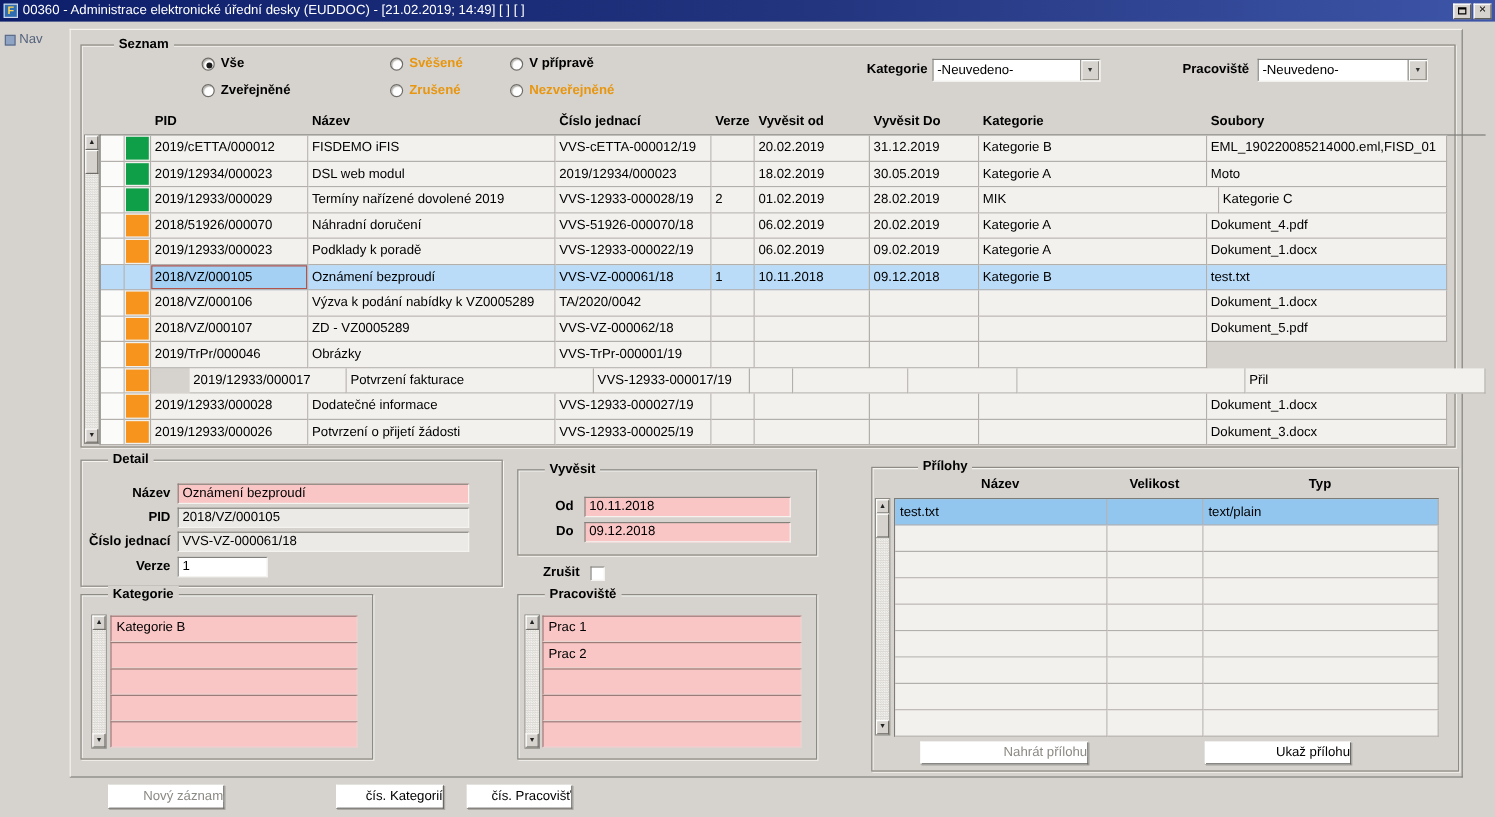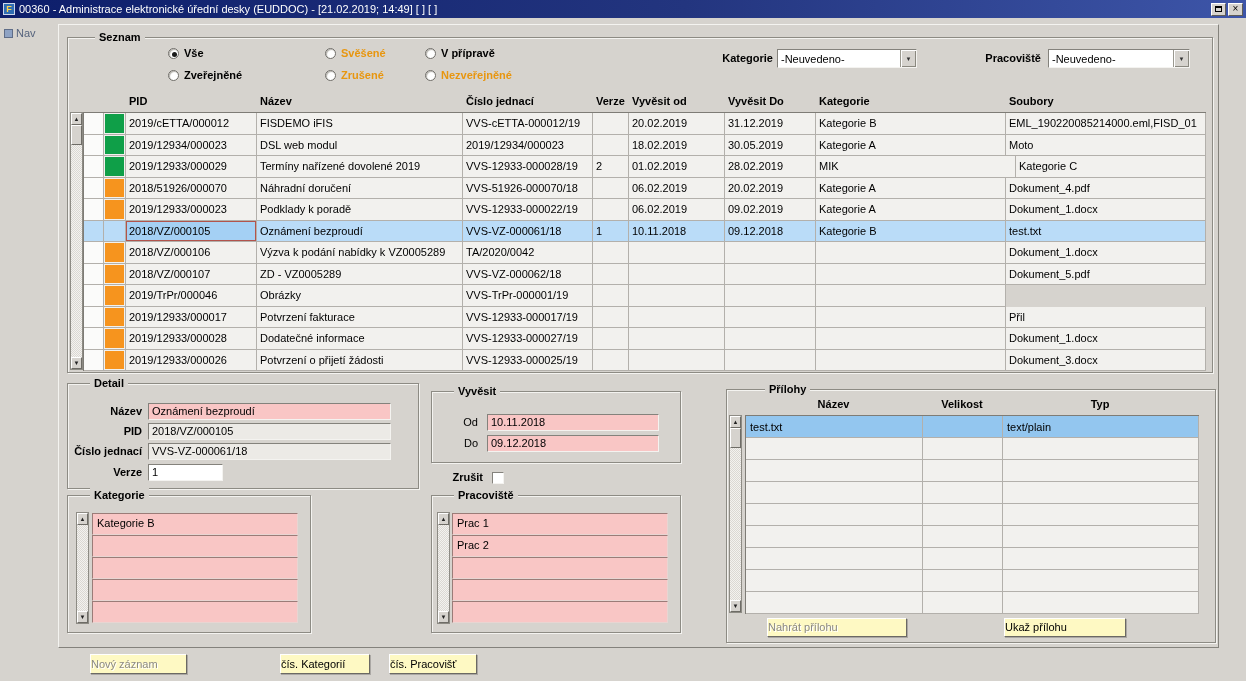--- a/index.html
+++ b/index.html
@@ -94,21 +94,21 @@
   .whitef { background:#ffffff; }
 
   .kat-frame { left:8px; top:470px; width:244px; height:138px; }
   .kat-scroll { left:8px; top:16px; height:112px; }
   #kat-list { position:absolute; left:24px; top:17px; width:206px; }
   .listrow { height:22px; border:1px solid; border-color:#9b7c78 #e8d5d2 #e8d5d2 #9b7c78;
     background:#f9c6c5; padding:3px 4px; white-space:nowrap; overflow:hidden; }
 
   
   .vyv-frame { left:372px; top:366px; width:250px; height:72px; }
-  .vlabel { position:absolute; font-weight:normal; text-align:right; white-space:nowrap; }
+  .vlabel { position:absolute; font-weight:bold; text-align:right; white-space:nowrap; }
   .zrusit-label { position:absolute; left:374px; top:446px; width:50px; font-weight:bold; text-align:right; }
   .checkbox { position:absolute; left:433px; top:447px; width:12px; height:12px; background:#fff;
     border:1px solid; border-color:#84827c #f4f3f0 #f4f3f0 #84827c; font-size:9px; line-height:10px; text-align:center; }
 
   .prac-frame { left:372px; top:470px; width:250px; height:138px; }
   .prac-scroll { left:5px; top:16px; height:112px; }
   #prac-list { position:absolute; left:20px; top:17px; width:216px; }
 
   
   .prilohy-frame { left:667px; top:364px; width:490px; height:254px; }
@@ -116,21 +116,21 @@
   #prilohy-head { position:absolute; left:18px; top:8px; display:flex; }
   .phcell { font-weight:bold; text-align:center; white-space:nowrap; overflow:hidden; flex:0 0 auto; }
   #prilohy-body { position:absolute; left:18px; top:25px; border-top:1px solid #7e7c76; border-left:1px solid #7e7c76; }
   .prow { display:flex; height:22px; }
   .pcell { border-right:1px solid #b3b0ab; border-bottom:1px solid #b3b0ab; background:#f2f1ee;
     padding:0 4px; display:flex; align-items:center; white-space:nowrap; overflow:hidden; flex:0 0 auto; }
   .psel .pcell { background:#93c6ef; }
   .prilohy-scroll { left:2px; top:25px; height:198px; }
 
   
-  .btn { position:absolute; height:19px; background:#fef9c3; text-align:left; line-height:17px;
+  .btn { position:absolute; height:19px; background:#ffffff; text-align:right; line-height:17px;
     border:1px solid; border-color:#ffffff #6b6964 #6b6964 #ffffff;
     box-shadow:1px 1px 0 rgba(0,0,0,0.2); cursor:default; white-space:nowrap; overflow:hidden; }
   .btn.disabled { color:#8b8983; text-shadow:1px 1px 0 #fff; }
   .nahrat-btn { left:40px; top:228px; width:140px; }
   .ukaz-btn { left:277px; top:228px; width:122px; }
   .footer-novy { left:90px; top:654px; width:97px; height:20px; line-height:18px; }
   .footer-kat { left:280px; top:654px; width:90px; height:20px; line-height:18px; }
   .footer-prac { left:389px; top:654px; width:88px; height:20px; line-height:18px; }
 </style>
 </head>
@@ -342,21 +342,21 @@
           <div class="cell" style="width: 36px;"></div>
           <div class="cell" style="width: 96px;"></div>
           <div class="cell" style="width: 91px;"></div>
           <div class="cell" style="width: 190px;"></div>
         </div>
         <div class="trow">
           <div class="cell check" style="width: 20px;"></div>
           <div class="cell statuscell" style="width: 22px;">
             <div class="status" style="background: rgb(246, 148, 30);"></div>
           </div>
-          <div class="cell" style="width: 131px;">2019/12933/000017</div>
+          <div class="cell" style="width: 131px; margin-left: 32px;">2019/12933/000017</div>
           <div class="cell" style="width: 206px;">Potvrzení fakturace</div>
           <div class="cell" style="width: 130px;">VVS-12933-000017/19</div>
           <div class="cell" style="width: 36px;"></div>
           <div class="cell" style="width: 96px;"></div>
           <div class="cell" style="width: 91px;"></div>
           <div class="cell" style="width: 190px;"></div>
           <div class="cell" style="width: 200px;">Přil</div>
         </div>
         <div class="trow">
           <div class="cell check" style="width: 20px;"></div>

